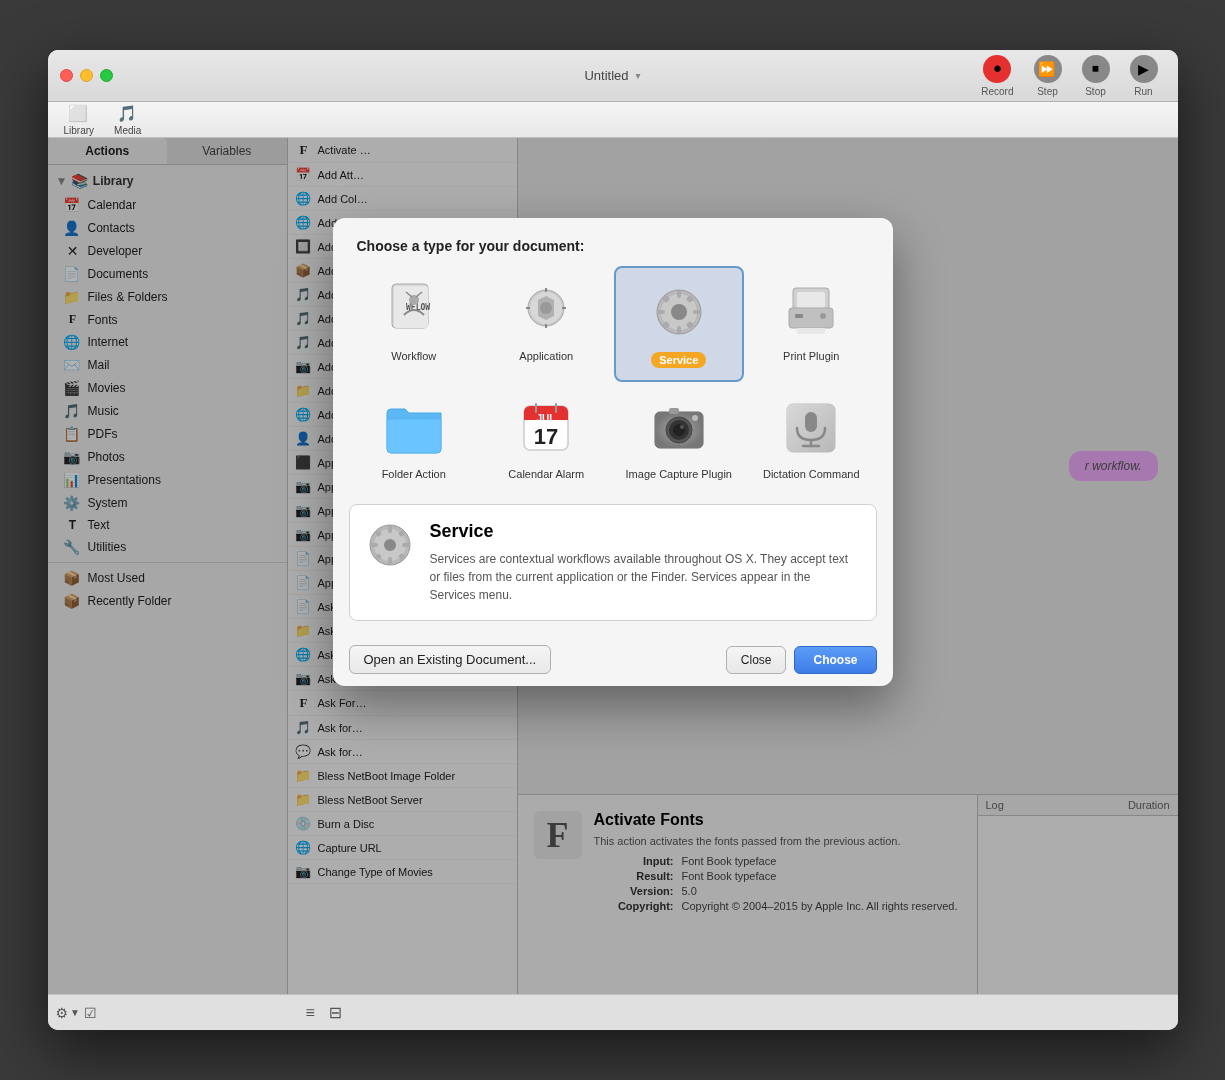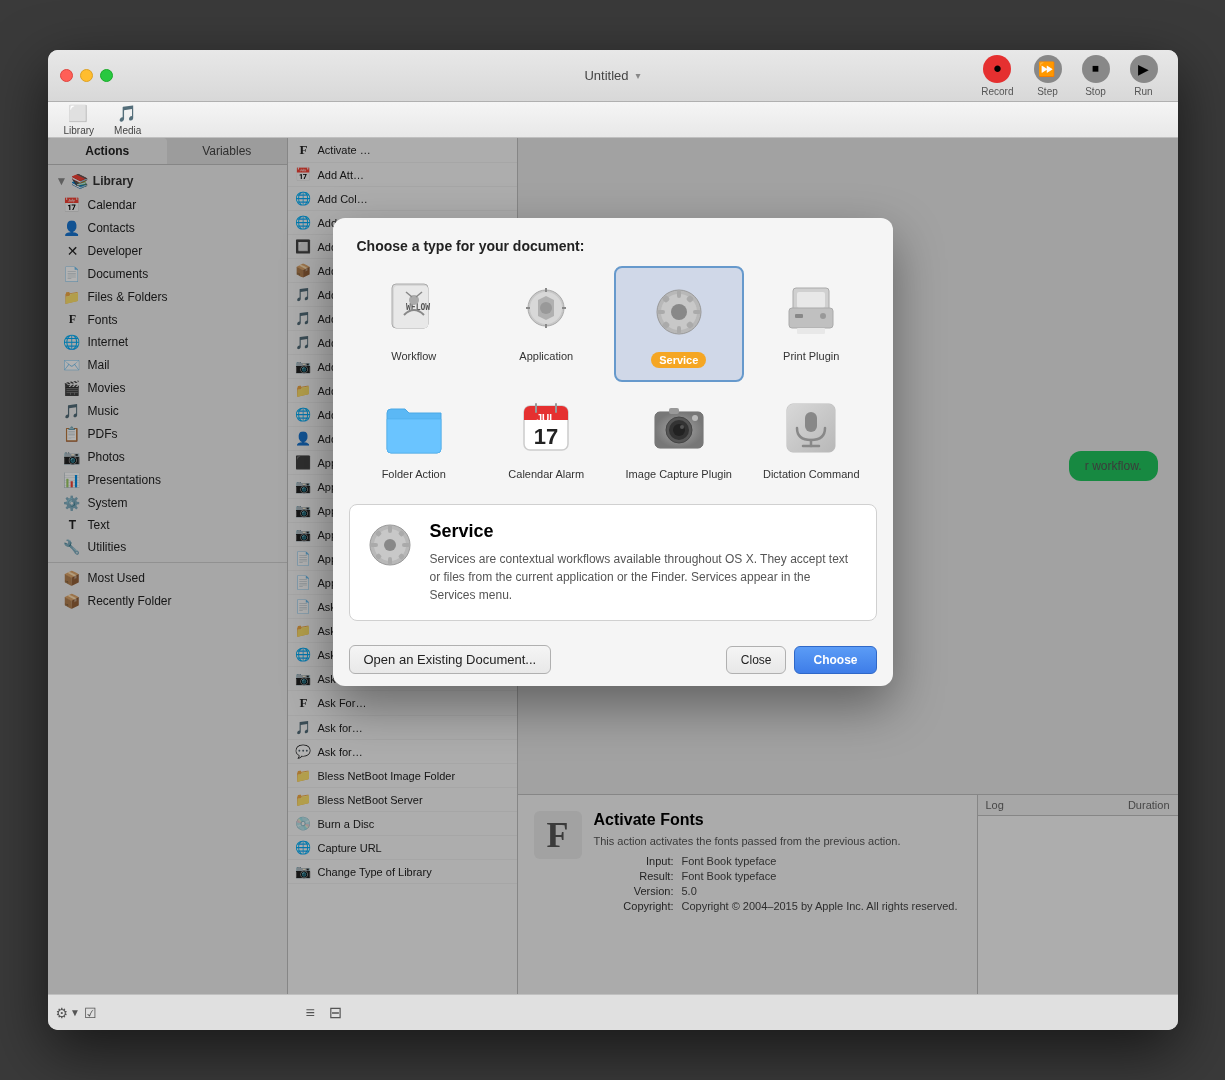--- a/index.html
+++ b/index.html
@@ -204,25 +204,26 @@
       flex: 1;
       background: #e8e8e8;
       position: relative;
       overflow: hidden;
     }
     .workflow-hint {
       position: absolute;
       right: 20px;
       top: 50%;
       transform: translateY(-50%);
-      background: #22c55e;
+      background: #f0abfc;
       border-radius: 12px;
       padding: 8px 16px;
       font-size: 12px;
       color: #555;
+      font-style: italic;
     }
     
     .info-panel {
       height: 200px;
       border-top: 1px solid #c0c0c0;
       background: #f5f5f5;
       display: flex;
       overflow: hidden;
       flex-shrink: 0;
     }
@@ -242,21 +243,21 @@
       font-weight: 700;
       margin-bottom: 6px;
     }
     .info-details p {
       font-size: 11px;
       color: #555;
       margin-bottom: 8px;
     }
     .info-table { font-size: 11px; }
     .info-row { display: flex; margin-bottom: 3px; }
-    .info-label { font-weight: 400; text-align: right; width: 80px; margin-right: 8px; color: #333; }
+    .info-label { font-weight: 700; text-align: right; width: 80px; margin-right: 8px; color: #333; }
     .info-value { color: #444; }
     .info-right {
       flex: 1;
       display: flex;
       flex-direction: column;
     }
     .log-header {
       display: flex;
       border-bottom: 1px solid #c0c0c0;
       padding: 4px 8px;
@@ -667,21 +668,21 @@
       <div class="action-item">
         <span class="action-icon">💿</span>
         <span>Burn a Disc</span>
       </div>
       <div class="action-item">
         <span class="action-icon">🌐</span>
         <span>Capture URL</span>
       </div>
       <div class="action-item">
         <span class="action-icon">📷</span>
-        <span>Change Type of Library</span>
+        <span>Change Type of Movies</span>
       </div>
     </div>
 
     <div class="content-panel">
 
       <div style="flex:1; display:flex; flex-direction:column; overflow:hidden;">
         <div class="workflow-area">
           <div class="workflow-hint">r workflow.</div>
         </div>
 

